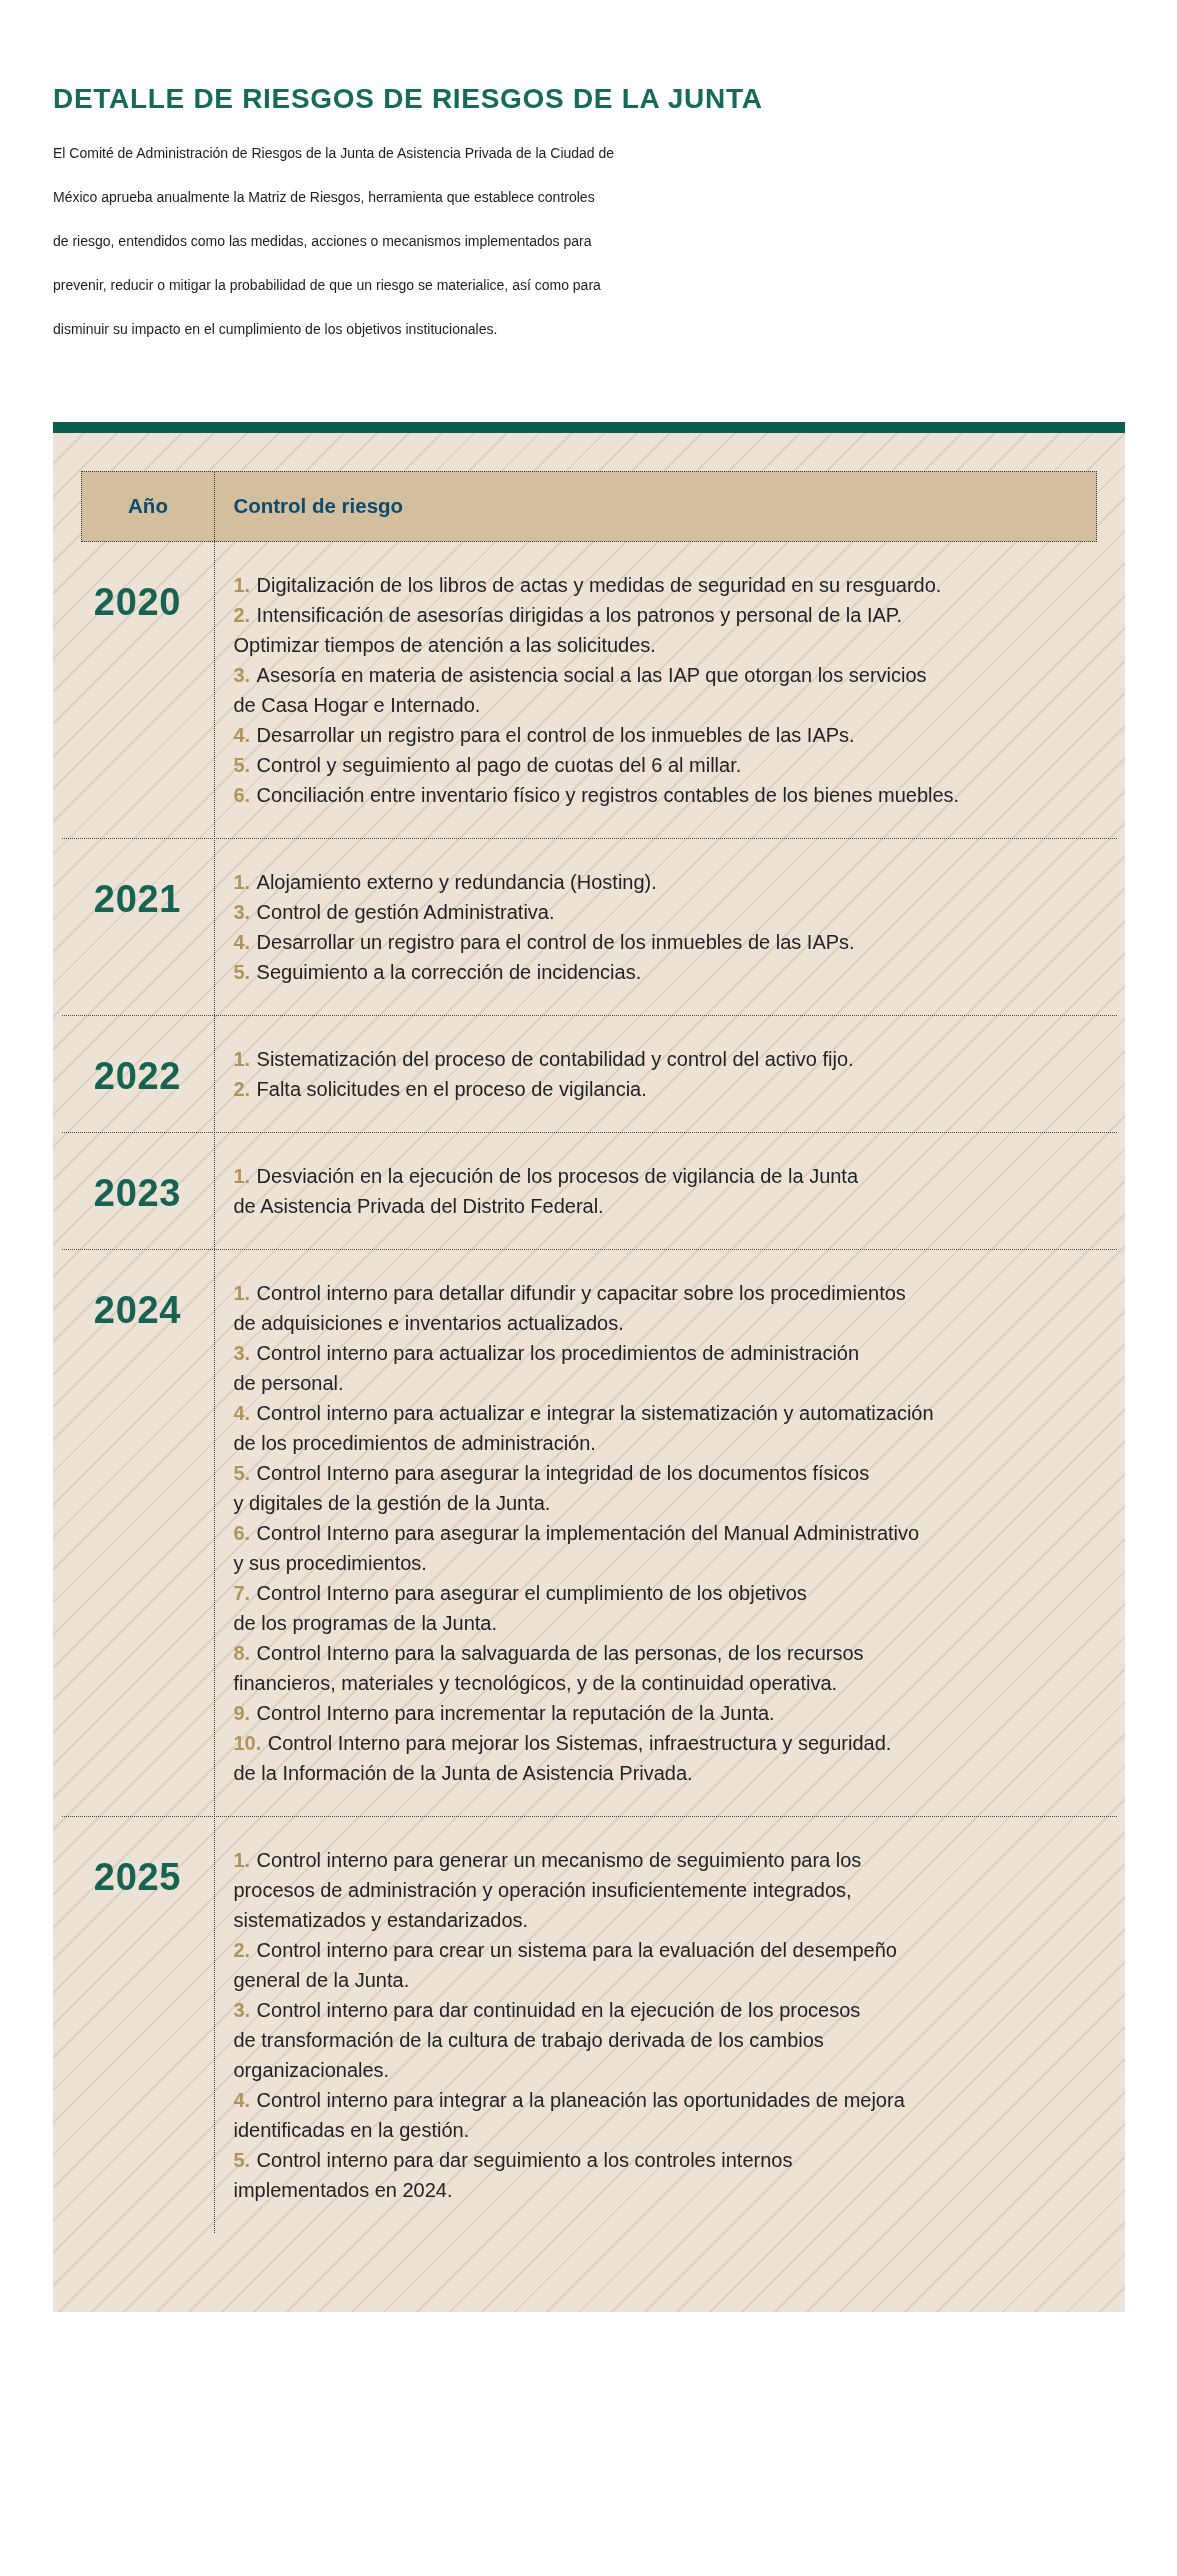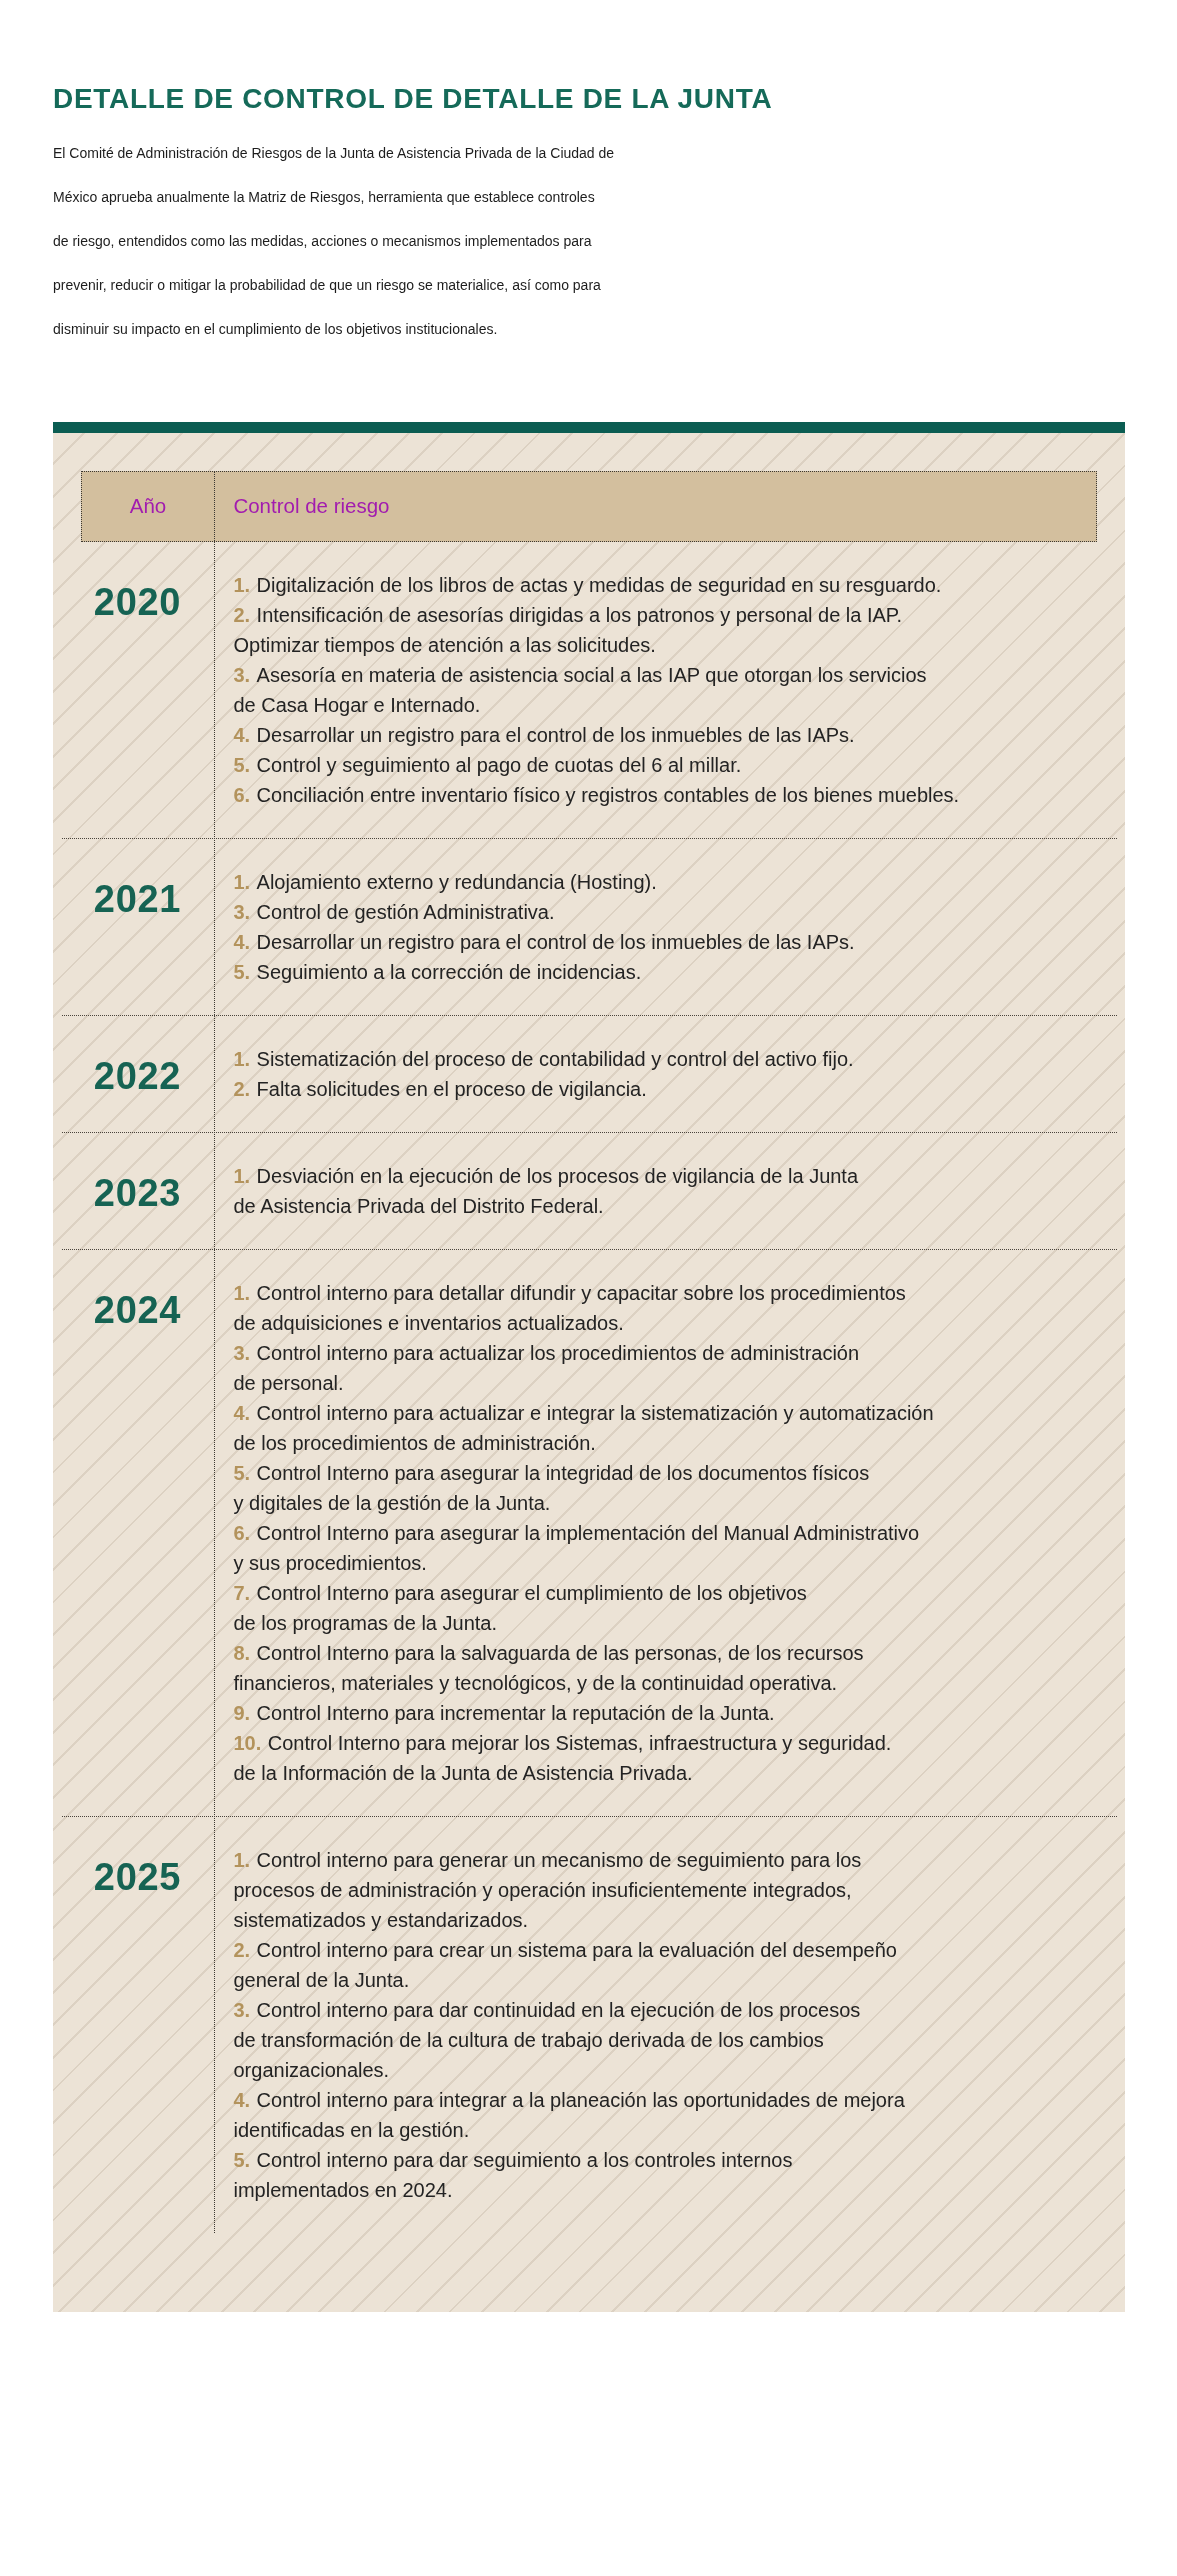--- a/index.html
+++ b/index.html
@@ -12,21 +12,21 @@
   .panel{
     box-sizing:border-box;
     padding:38px 0 79px 0;
     background-color:#ece3d6;
     background-image:repeating-linear-gradient(135deg, rgba(0,0,0,0) 0px, rgba(0,0,0,0) 21px, #dcd1c2 21px, #dcd1c2 23px);
   }
   .thead{
     margin:0 28px;height:71px;background:#d3bf9e;
     border:1.4px dotted #3c3832;display:flex;box-sizing:border-box;
   }
-  .th{font-size:20.5px;font-weight:400;color:#a21caf;}
+  .th{font-size:20.5px;font-weight:700;color:#0c4a6e;}
   .th-year{width:132px;display:flex;align-items:center;justify-content:center;}
   .th-control{flex:1;border-left:1.4px dotted #3c3832;display:flex;align-items:center;padding-left:18.4px;}
   .tbody{margin:0 8.5px;position:relative;}
   .tbody::before{
     content:"";position:absolute;left:152px;top:0;bottom:0;
     border-left:1.4px dotted #3e3a33;
   }
   .row{display:flex;padding:28px 0;}
   .row + .row{border-top:1.4px dotted #4a443c;}
   .year-cell{
@@ -36,21 +36,21 @@
   .items-cell{flex:1;padding-left:20px;padding-right:17px;}
   .item{font-size:20px;line-height:30px;color:#232323;}
   .item .num{font-weight:700;color:#b3935c;margin-right:6.4px;}
   .item .txt{white-space:pre-line;}
 </style>
 </head>
 <body>
 
 <div class="page">
 
-  <h1 class="doc-title">DETALLE DE CONTROL DE DETALLE DE LA JUNTA</h1>
+  <h1 class="doc-title">DETALLE DE RIESGOS DE RIESGOS DE LA JUNTA</h1>
 
   <p class="intro">El Comité de Administración de Riesgos de la Junta de Asistencia Privada de la Ciudad de
 México aprueba anualmente la Matriz de Riesgos, herramienta que establece controles
 de riesgo, entendidos como las medidas, acciones o mecanismos implementados para
 prevenir, reducir o mitigar la probabilidad de que un riesgo se materialice, así como para
 disminuir su impacto en el cumplimiento de los objetivos institucionales.</p>
 
   <div class="table-wrap">
     <div class="top-bar"></div>
     <div class="panel">

